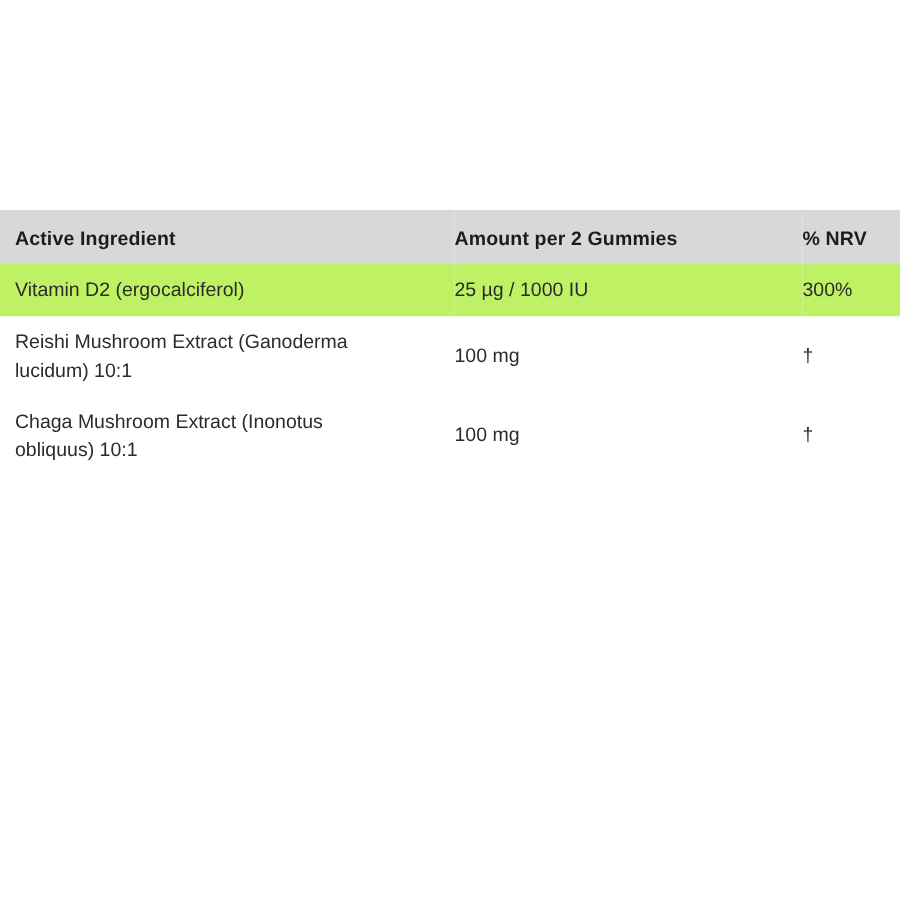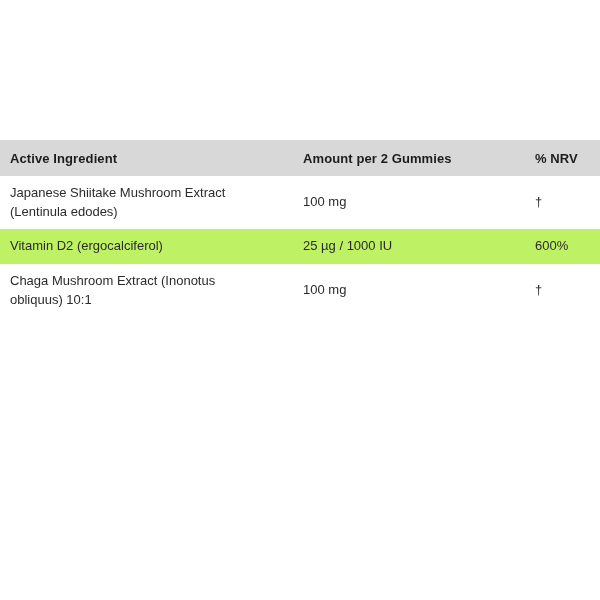--- a/index.html
+++ b/index.html
@@ -93,45 +93,45 @@
     <thead>
       <tr>
         <th class="hdr-ingredient">Active Ingredient</th>
         <th class="hdr-amount">Amount per 2 Gummies</th>
         <th class="hdr-nrv">% NRV</th>
       </tr>
     </thead>
 
     <tbody>
 
-      <tr class="row-plain row-tall">
-        <td class="cell-ingredient">
-          <span class="cell-text">Japanese Shiitake Mushroom Extract</span>
-          <span class="cell-text">(Lentinula edodes)</span>
-        </td>
-        <td class="cell-amount">
-          <span class="cell-text">100 mg</span>
-        </td>
-        <td class="cell-nrv">
-          <span class="cell-text dagger-mark">†</span>
-        </td>
-      </tr>
 
       <tr class="row-shaded row-short">
         <td class="cell-ingredient">
           <span class="cell-text">Vitamin D2 (ergocalciferol)</span>
         </td>
         <td class="cell-amount">
           <span class="cell-text">25 µg / 1000 IU</span>
         </td>
         <td class="cell-nrv">
-          <span class="cell-text">600%</span>
+          <span class="cell-text">300%</span>
         </td>
       </tr>
 
+      <tr class="row-plain row-tall">
+        <td class="cell-ingredient">
+          <span class="cell-text">Reishi Mushroom Extract (Ganoderma</span>
+          <span class="cell-text">lucidum) 10:1</span>
+        </td>
+        <td class="cell-amount">
+          <span class="cell-text">100 mg</span>
+        </td>
+        <td class="cell-nrv">
+          <span class="cell-text dagger-mark">†</span>
+        </td>
+      </tr>
 
 
       <tr class="row-plain row-tall">
         <td class="cell-ingredient">
           <span class="cell-text">Chaga Mushroom Extract (Inonotus</span>
           <span class="cell-text">obliquus) 10:1</span>
         </td>
         <td class="cell-amount">
           <span class="cell-text">100 mg</span>
         </td>

